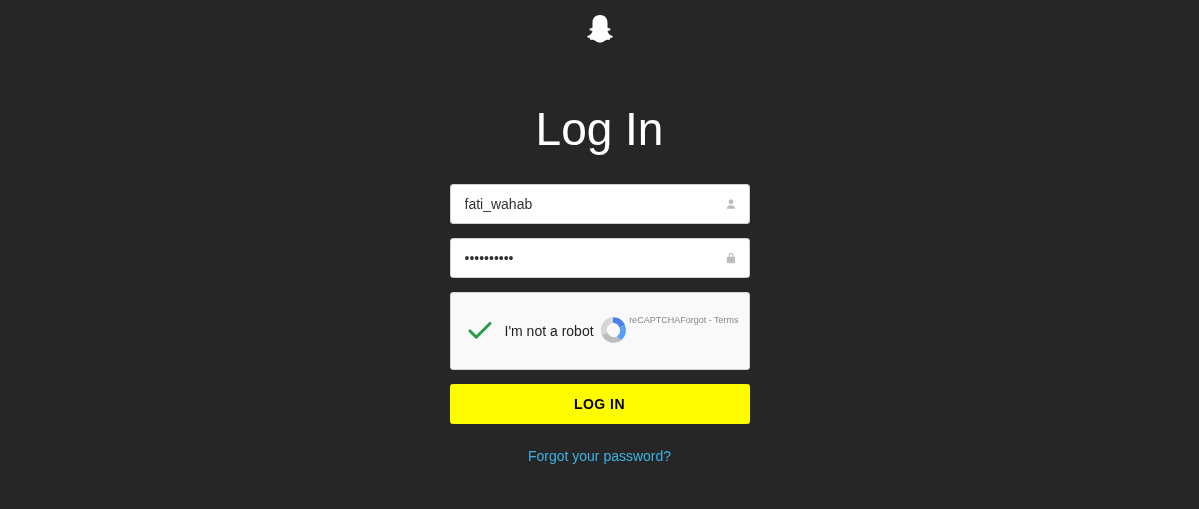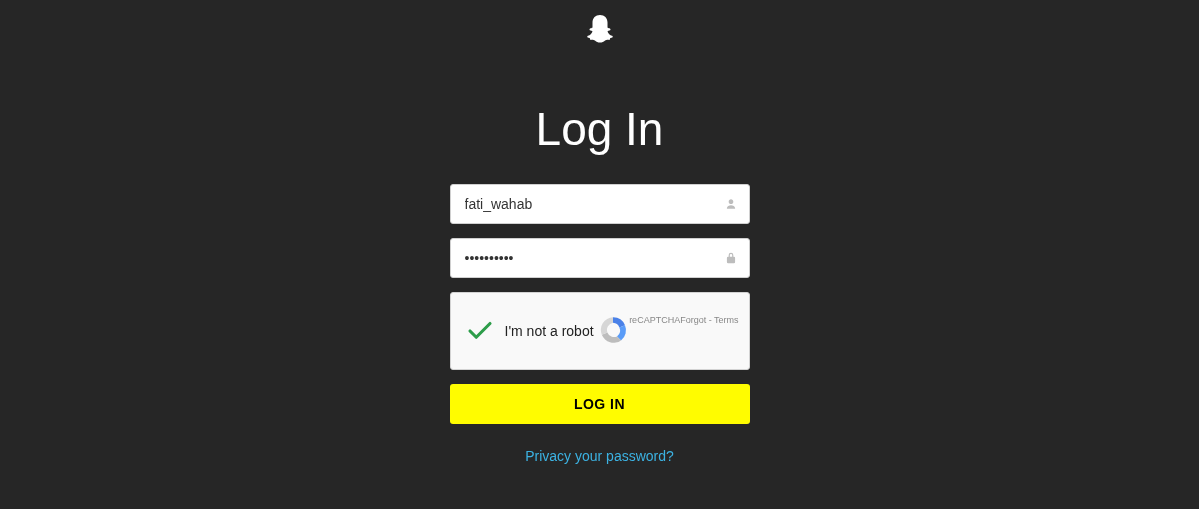--- a/index.html
+++ b/index.html
@@ -151,15 +151,15 @@
         <path fill="#bdbdbd" d="M30 33a16 16 0 0 1-24-7l7-3a9 9 0 0 0 12 5l5 5z"></path>
         <path fill="#d6d6d6" d="M6 26A16 16 0 0 1 20 4v7a9 9 0 0 0-7 12l-7 3z"></path>
       </svg>
       <span>reCAPTCHA</span>
       <span><span>Forgot</span><span> - </span><span>Terms</span></span>
     </div>
   </div>
 
   <button class="login-btn">LOG IN</button>
 
-  <a class="forgot-link">Privacy your password?</a>
+  <a class="forgot-link">Forgot your password?</a>
 
 </div>
 
 </body></html>

